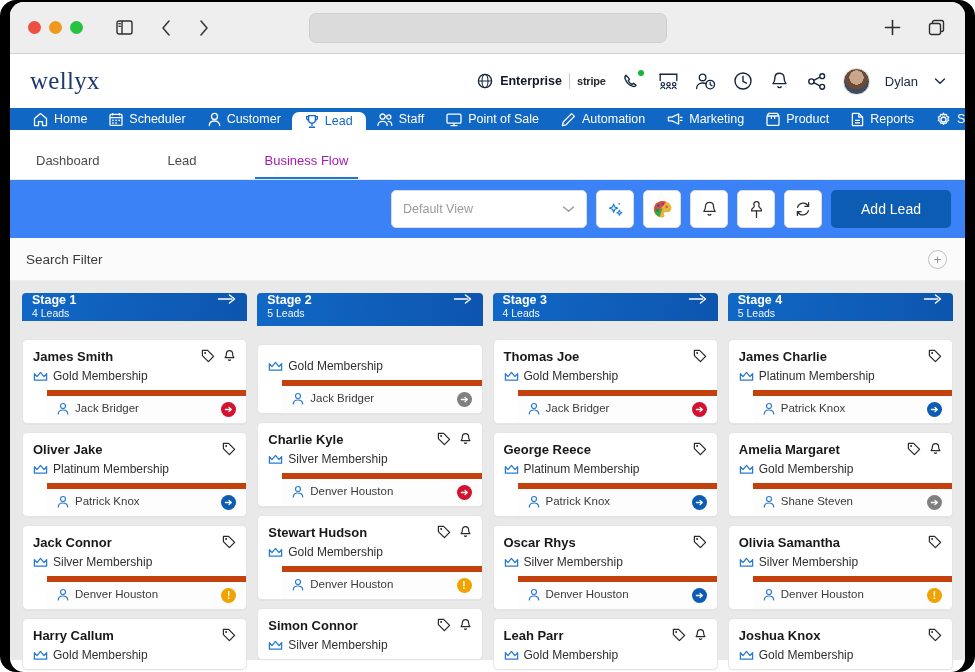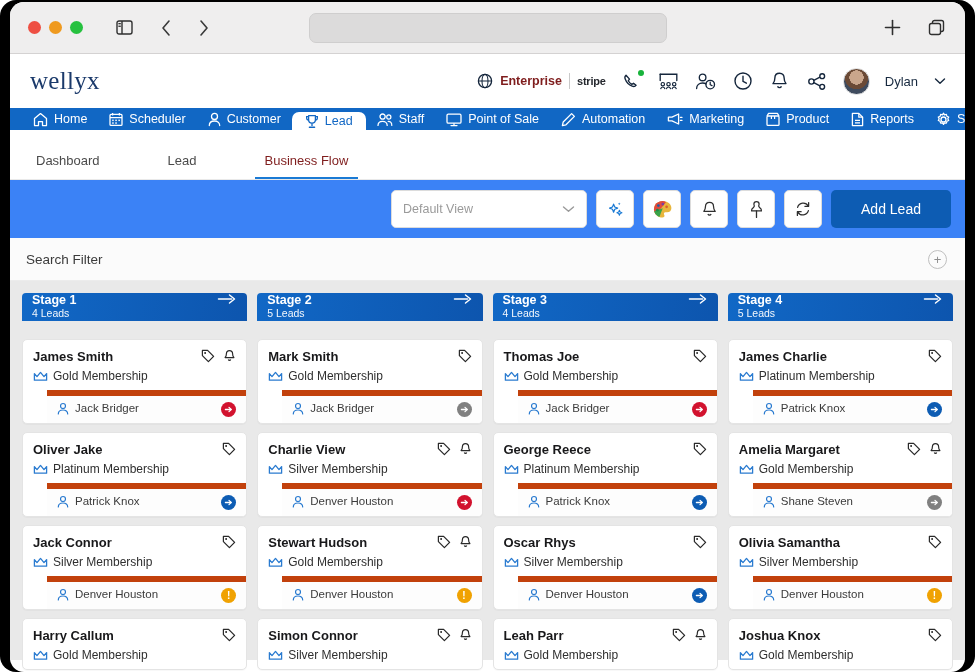--- a/index.html
+++ b/index.html
@@ -65,21 +65,21 @@
   }
   .logo {
     font-family: "Liberation Serif", serif;
     font-size: 25px;
     color: #1b3a6b;
     letter-spacing: 0.3px;
     font-weight: 400;
   }
   .hdr-right { margin-left: auto; display: flex; align-items: center; gap: 15px; }
   .plan { display: flex; align-items: center; gap: 7px; }
-  .plan-name { font-size: 12.5px; font-weight: 700; color: #7f1d1d; }
+  .plan-name { font-size: 12.5px; font-weight: 700; color: #0f172a; }
   .plan-div { width: 1px; height: 16px; background: #c9c9c9; }
   .stripe { font-size: 11px; font-weight: 700; color: #25282e; letter-spacing: -0.2px; }
   .hic { position: relative; width: 22px; height: 22px; color: #15263c;
          display: flex; align-items: center; justify-content: center; }
   .greendot { position: absolute; right: -1px; top: 0px; width: 6px; height: 6px;
               border-radius: 50%; background: #18b33b; }
   .avatar {
     width: 27px; height: 27px; border-radius: 50%;
     background: radial-gradient(circle at 50% 34%, #caa68c 0 34%, #6b4a36 35% 56%, #3f4b5e 57% 100%);
     border: 1px solid #ddd;
@@ -116,21 +116,21 @@
     display: flex; align-items: flex-end;
     padding-left: 22px;
     border-bottom: 1px solid #e9e9e9;
   }
   .tab {
     font-size: 13px; color: #4b4b4b;
     padding: 0 4px 11px 4px;
     margin-right: 60px;
     position: relative;
   }
-  .tab.active { color: #7f1d1d; }
+  .tab.active { color: #a21caf; }
   .tab.active::after {
     content: ""; position: absolute; left: -6px; right: -6px; bottom: 0;
     height: 2.5px; background: #1a7ad4;
   }
 
   
   .toolbar {
     height: 58px;
     background: #3b82f6;
     display: flex; align-items: center; justify-content: flex-end;
@@ -708,31 +708,20 @@
               <div class="stage-arrow">
                 <svg width="20" height="12" viewBox="0 0 20 12">
                   <line x1="1.5" y1="6" x2="14.5" y2="6" stroke="#fff" stroke-width="1.5" stroke-linecap="round"></line>
                   <polyline points="12.5,2 17.5,6 12.5,10" fill="none" stroke="#fff" stroke-width="1.5" stroke-linecap="round" stroke-linejoin="round"></polyline>
                 </svg>
               </div>
             </div>
             <div class="cardlist">
               <div class="card">
                 <div class="card-top">
-                  <div class="card-name-row">
-                    <span class="card-name">Mark Smith</span>
-                    <span class="card-icons">
-                      <span>
-                        <svg width="14" height="14" viewBox="0 0 14 14">
-                          <path d="M1.4 1.4h5.2l6 6-5.2 5.2-6-6z" fill="none" stroke="currentColor" stroke-width="1.25" stroke-linejoin="round"></path>
-                          <circle cx="4.1" cy="4.1" r="1" fill="currentColor"></circle>
-                        </svg>
-                      </span>
-                    </span>
-                  </div>
                   <div class="card-mem">
                     <span>
                       <svg width="15" height="13" viewBox="0 0 15 13">
                         <path d="M1.4 3.6l2.6 3 3.5-4.2 3.5 4.2 2.6-3v6.6H1.4z" fill="none" stroke="#2a7bd0" stroke-width="1.3" stroke-linejoin="round"></path>
                       </svg>
                     </span>
                     <span>Gold Membership</span>
                   </div>
                 </div>
                 <div class="card-foot">
@@ -747,21 +736,21 @@
                     <svg width="9" height="9" viewBox="0 0 9 9">
                       <line x1="1.4" y1="4.5" x2="7" y2="4.5" stroke="#fff" stroke-width="1.3" stroke-linecap="round"></line>
                       <polyline points="5,2.4 7.2,4.5 5,6.6" fill="none" stroke="#fff" stroke-width="1.3" stroke-linecap="round" stroke-linejoin="round"></polyline>
                     </svg>
                   </span>
                 </div>
               </div>
               <div class="card">
                 <div class="card-top">
                   <div class="card-name-row">
-                    <span class="card-name">Charlie View</span>
+                    <span class="card-name">Charlie Kyle</span>
                     <span class="card-icons">
                       <span>
                         <svg width="14" height="14" viewBox="0 0 14 14">
                           <path d="M1.4 1.4h5.2l6 6-5.2 5.2-6-6z" fill="none" stroke="currentColor" stroke-width="1.25" stroke-linejoin="round"></path>
                           <circle cx="4.1" cy="4.1" r="1" fill="currentColor"></circle>
                         </svg>
                       </span>
                       <span>
                         <svg width="13" height="14" viewBox="0 0 13 14">
                           <path d="M6.5 1.6c-2 0-3.1 1.4-3.1 3.1 0 2.5-.9 3.4-1.3 3.9h8.8c-.4-.5-1.3-1.4-1.3-3.9 0-1.7-1.1-3.1-3.1-3.1z" fill="none" stroke="currentColor" stroke-width="1.2" stroke-linejoin="round"></path>

